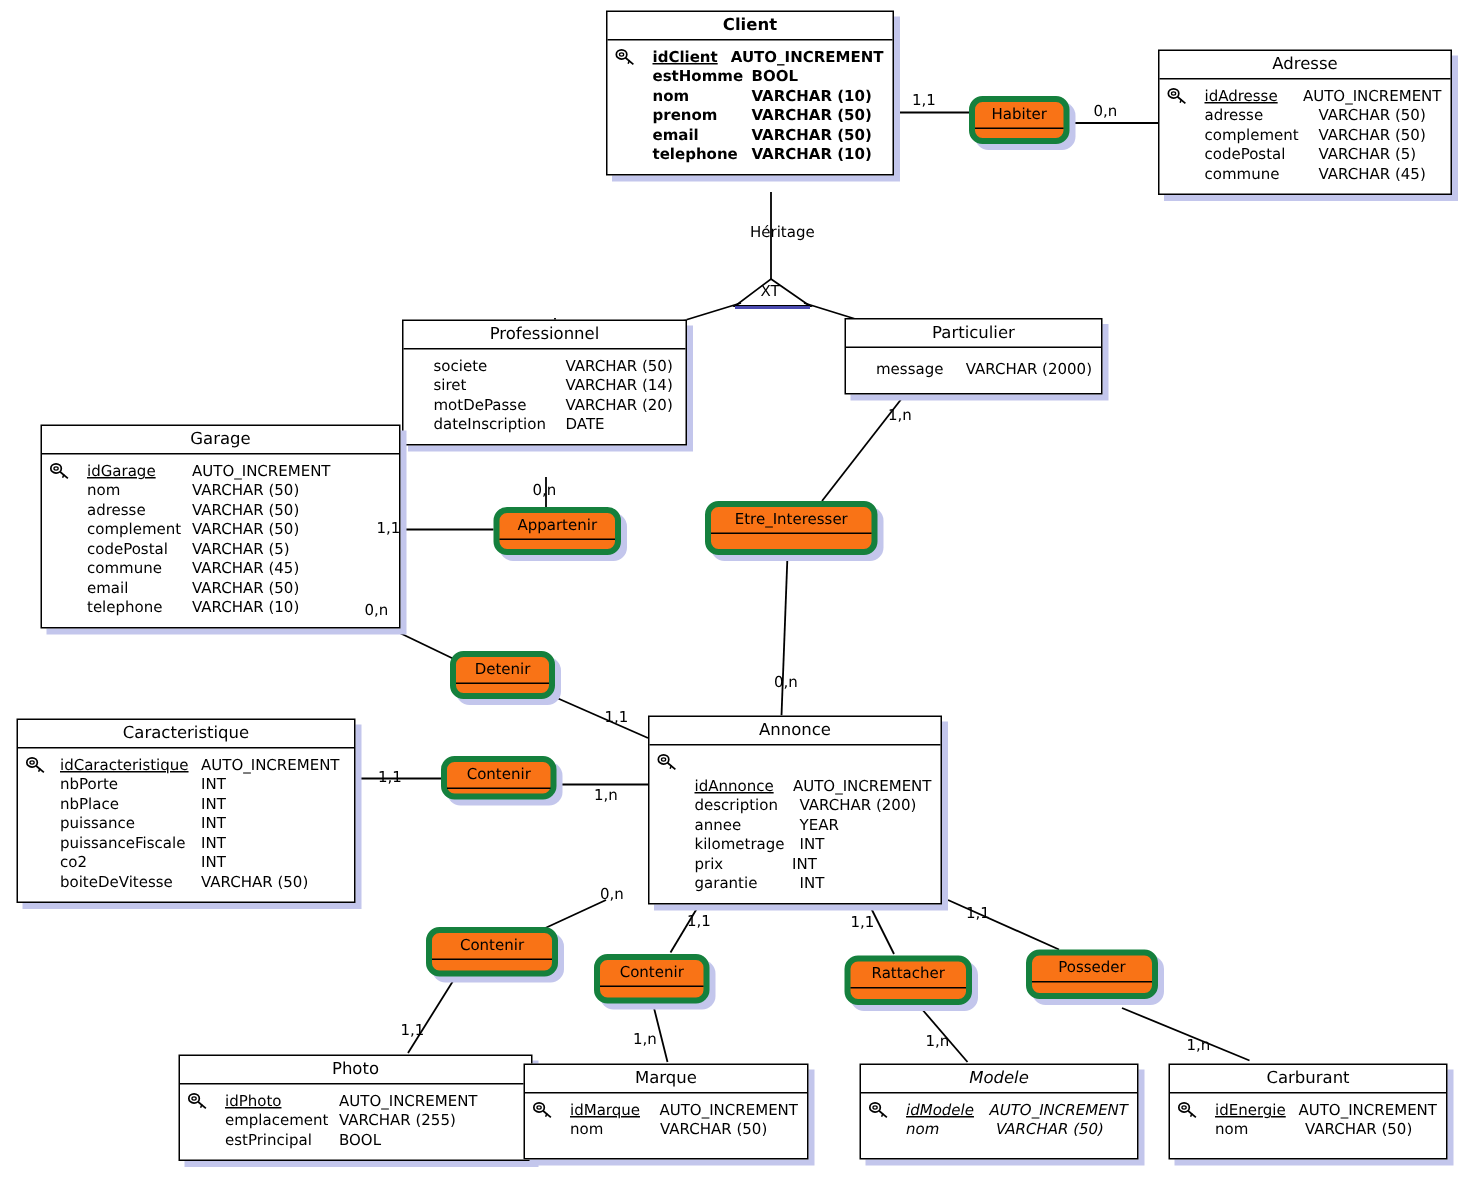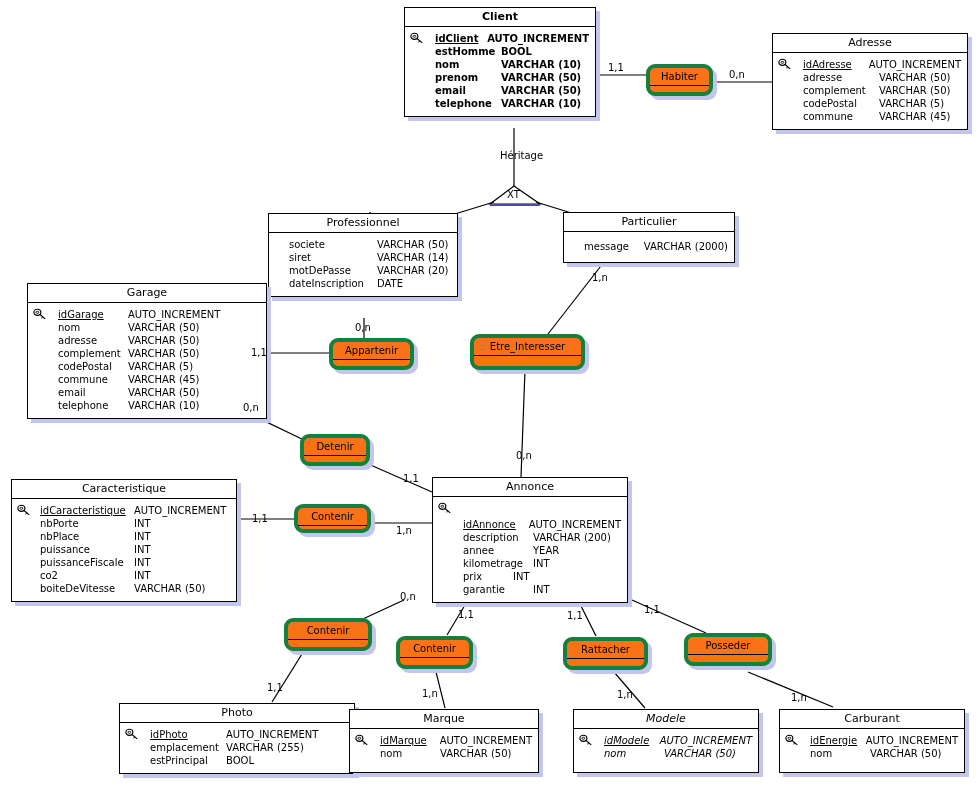--- a/index.html
+++ b/index.html
@@ -378,21 +378,21 @@
         </div>
         <div class="attr-row">
           <span class="attr-name" style="width:70px">annee</span>
           <span class="attr-type">YEAR</span>
         </div>
         <div class="attr-row">
           <span class="attr-name" style="width:70px">kilometrage</span>
           <span class="attr-type">INT</span>
         </div>
         <div class="attr-row">
-          <span class="attr-name" style="width:50px">prix</span>
+          <span class="attr-name" style="width:65px">prix</span>
           <span class="attr-type">INT</span>
         </div>
         <div class="attr-row">
           <span class="attr-name" style="width:70px">garantie</span>
           <span class="attr-type">INT</span>
         </div>
       </div>
     </div>
   </div>
 

